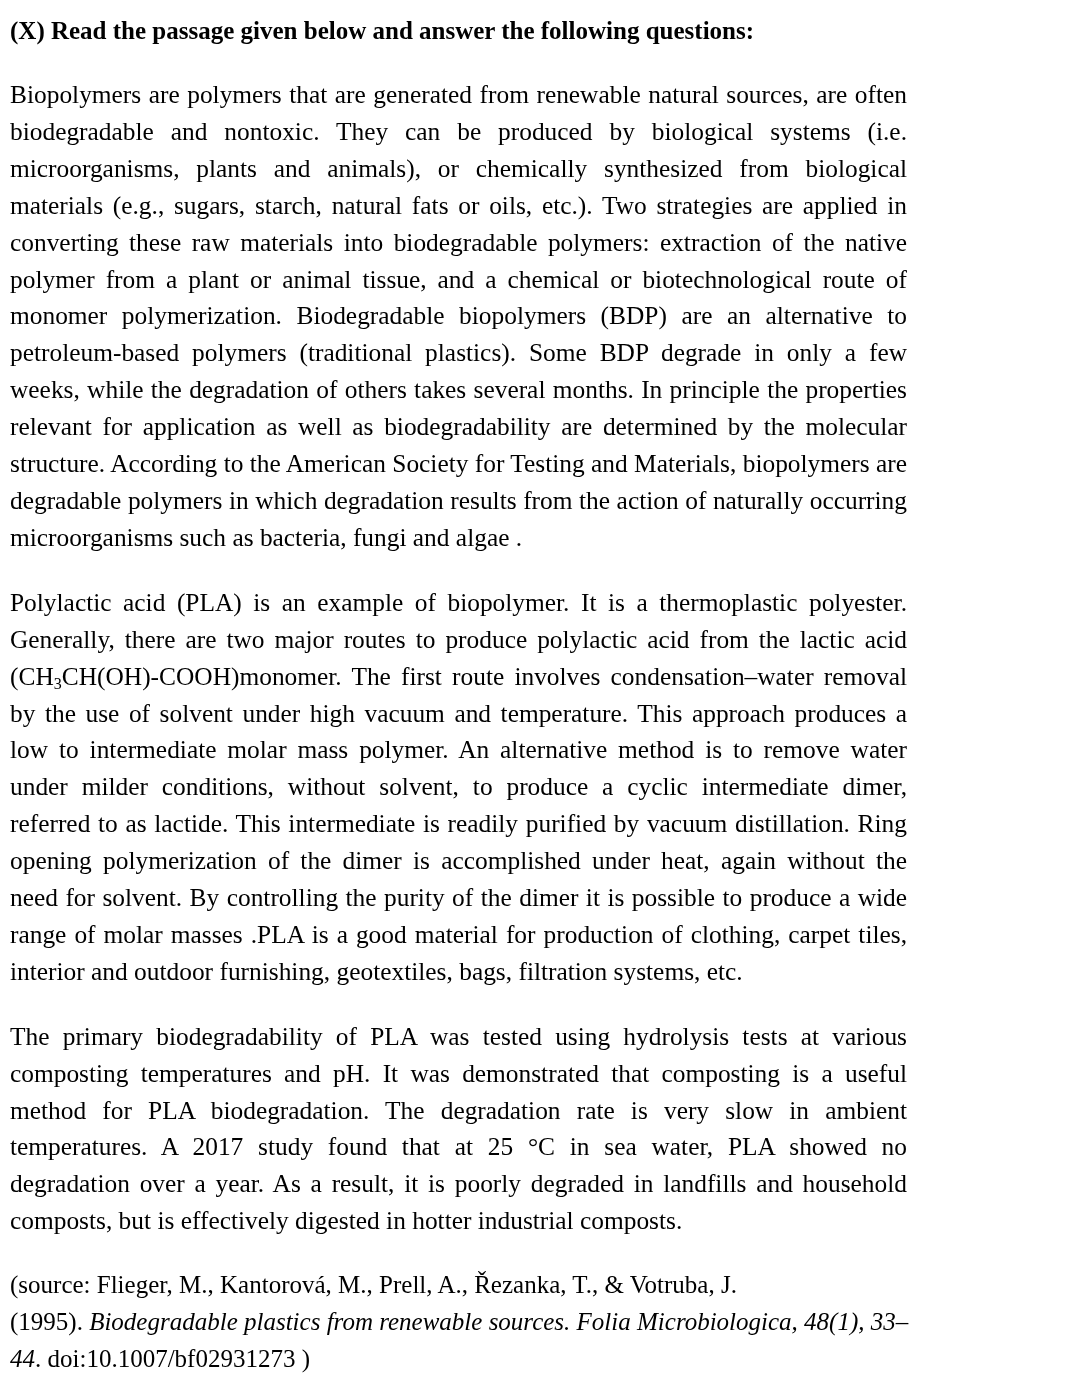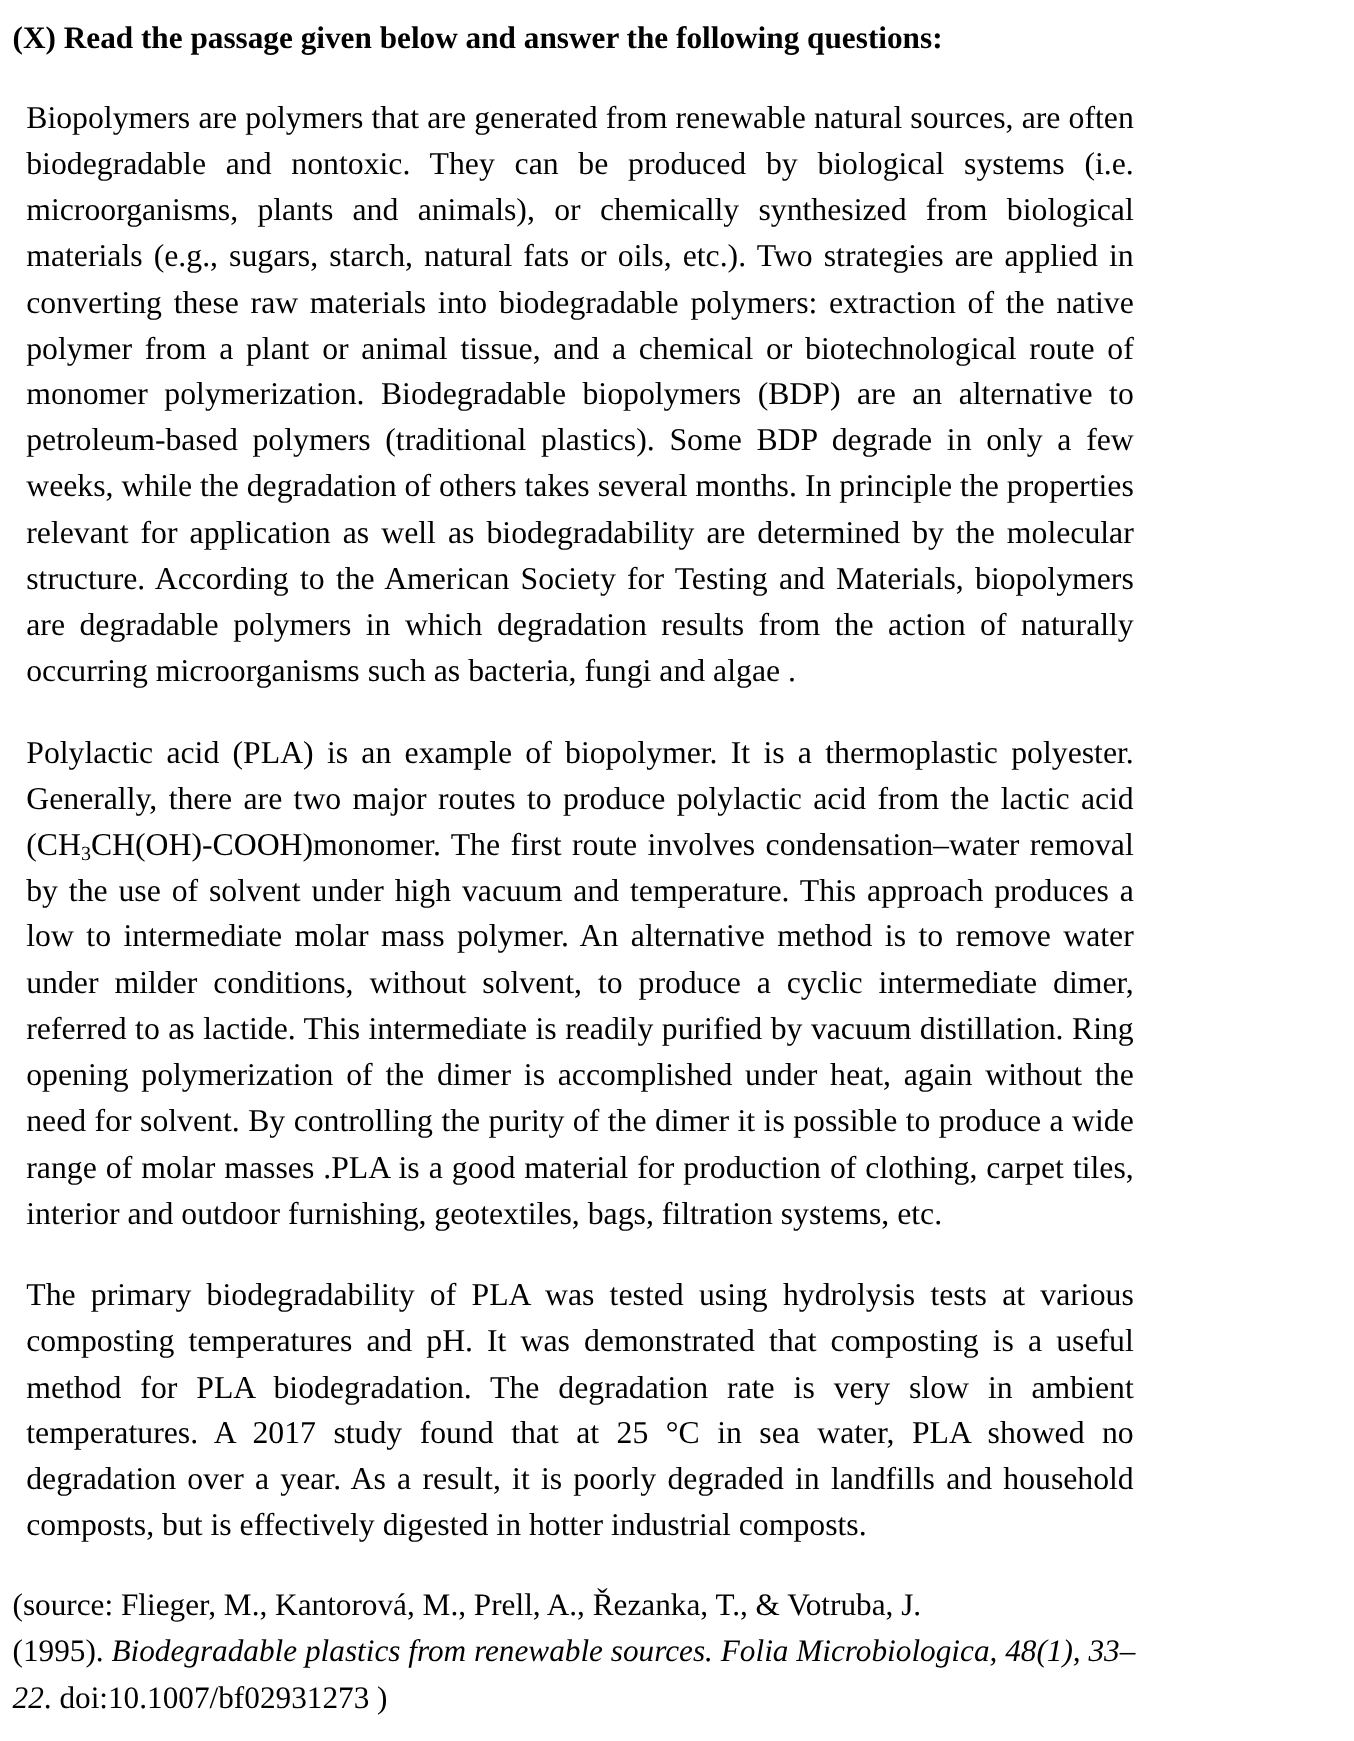--- a/index.html
+++ b/index.html
@@ -25,21 +25,21 @@
       font-weight: bold;
       font-size: 25px;
       line-height: 37px;
       margin: 0 0 27px 0;
       padding-top: 0;
     }
     .para {
       font-size: 25.4px;
       line-height: 36.9px;
       text-align: justify;
-      margin: 0 0 28px 11px;
+      margin: 0 0 28px 0;
     }
     .para sub {
       font-size: 16px;
       line-height: 0;
       vertical-align: -4px;
     }
     .citation {
       font-size: 25px;
       line-height: 36.9px;
       margin: 0;
@@ -54,14 +54,14 @@
 
 <div class="page">
   <h1 class="heading">(X) Read the passage given below and answer the following questions:</h1>
 
   <p class="para">Biopolymers are polymers that are generated from renewable natural sources, are often biodegradable and nontoxic. They can be produced by biological systems (i.e. microorganisms, plants and animals), or chemically synthesized from biological materials (e.g., sugars, starch, natural fats or oils, etc.). Two strategies are applied in converting these raw materials into biodegradable polymers: extraction of the native polymer from a plant or animal tissue, and a chemical or biotechnological route of monomer polymerization. Biodegradable biopolymers (BDP) are an alternative to petroleum-based polymers (traditional plastics). Some BDP degrade in only a few weeks, while the degradation of others takes several months. In principle the properties relevant for application as well as biodegradability are determined by the molecular structure. According to the American Society for Testing and Materials, biopolymers are degradable polymers in which degradation results from the action of naturally occurring microorganisms such as bacteria, fungi and algae .</p>
 
   <p class="para"><span>Polylactic acid (PLA) is an example of biopolymer. It is a thermoplastic polyester. Generally, there are two major routes to produce polylactic acid from the lactic acid (CH</span><sub>3</sub><span>CH(OH)-COOH)monomer. The first route involves condensation–water removal by the use of solvent under high vacuum and temperature. This approach produces a low to intermediate molar mass polymer. An alternative method is to remove water under milder conditions, without solvent, to produce a cyclic intermediate dimer, referred to as lactide. This intermediate is readily purified by vacuum distillation. Ring opening polymerization of the dimer is accomplished under heat, again without the need for solvent. By controlling the purity of the dimer it is possible to produce a wide range of molar masses .PLA is a good material for production of clothing, carpet tiles, interior and outdoor furnishing, geotextiles, bags, filtration systems, etc.</span></p>
 
   <p class="para">The primary biodegradability of PLA was tested using hydrolysis tests at various composting temperatures and pH. It was demonstrated that composting is a useful method for PLA biodegradation. The degradation rate is very slow in ambient temperatures. A 2017 study found that at 25 °C in sea water, PLA showed no degradation over a year. As a result, it is poorly degraded in landfills and household composts, but is effectively digested in hotter industrial composts.</p>
 
-  <p class="citation"><span>(source: Flieger, M., Kantorová, M., Prell, A., Řezanka, T., &amp; Votruba, J.</span><br><span>(1995). </span><span class="it">Biodegradable plastics from renewable sources. Folia Microbiologica, 48(1), 33–</span><br><span class="it">22</span><span>. doi:10.1007/bf02931273 )</span></p>
+  <p class="citation"><span>(source: Flieger, M., Kantorová, M., Prell, A., Řezanka, T., &amp; Votruba, J.</span><br><span>(1995). </span><span class="it">Biodegradable plastics from renewable sources. Folia Microbiologica, 48(1), 33–</span><br><span class="it">44</span><span>. doi:10.1007/bf02931273 )</span></p>
 </div>
 
 </body></html>

